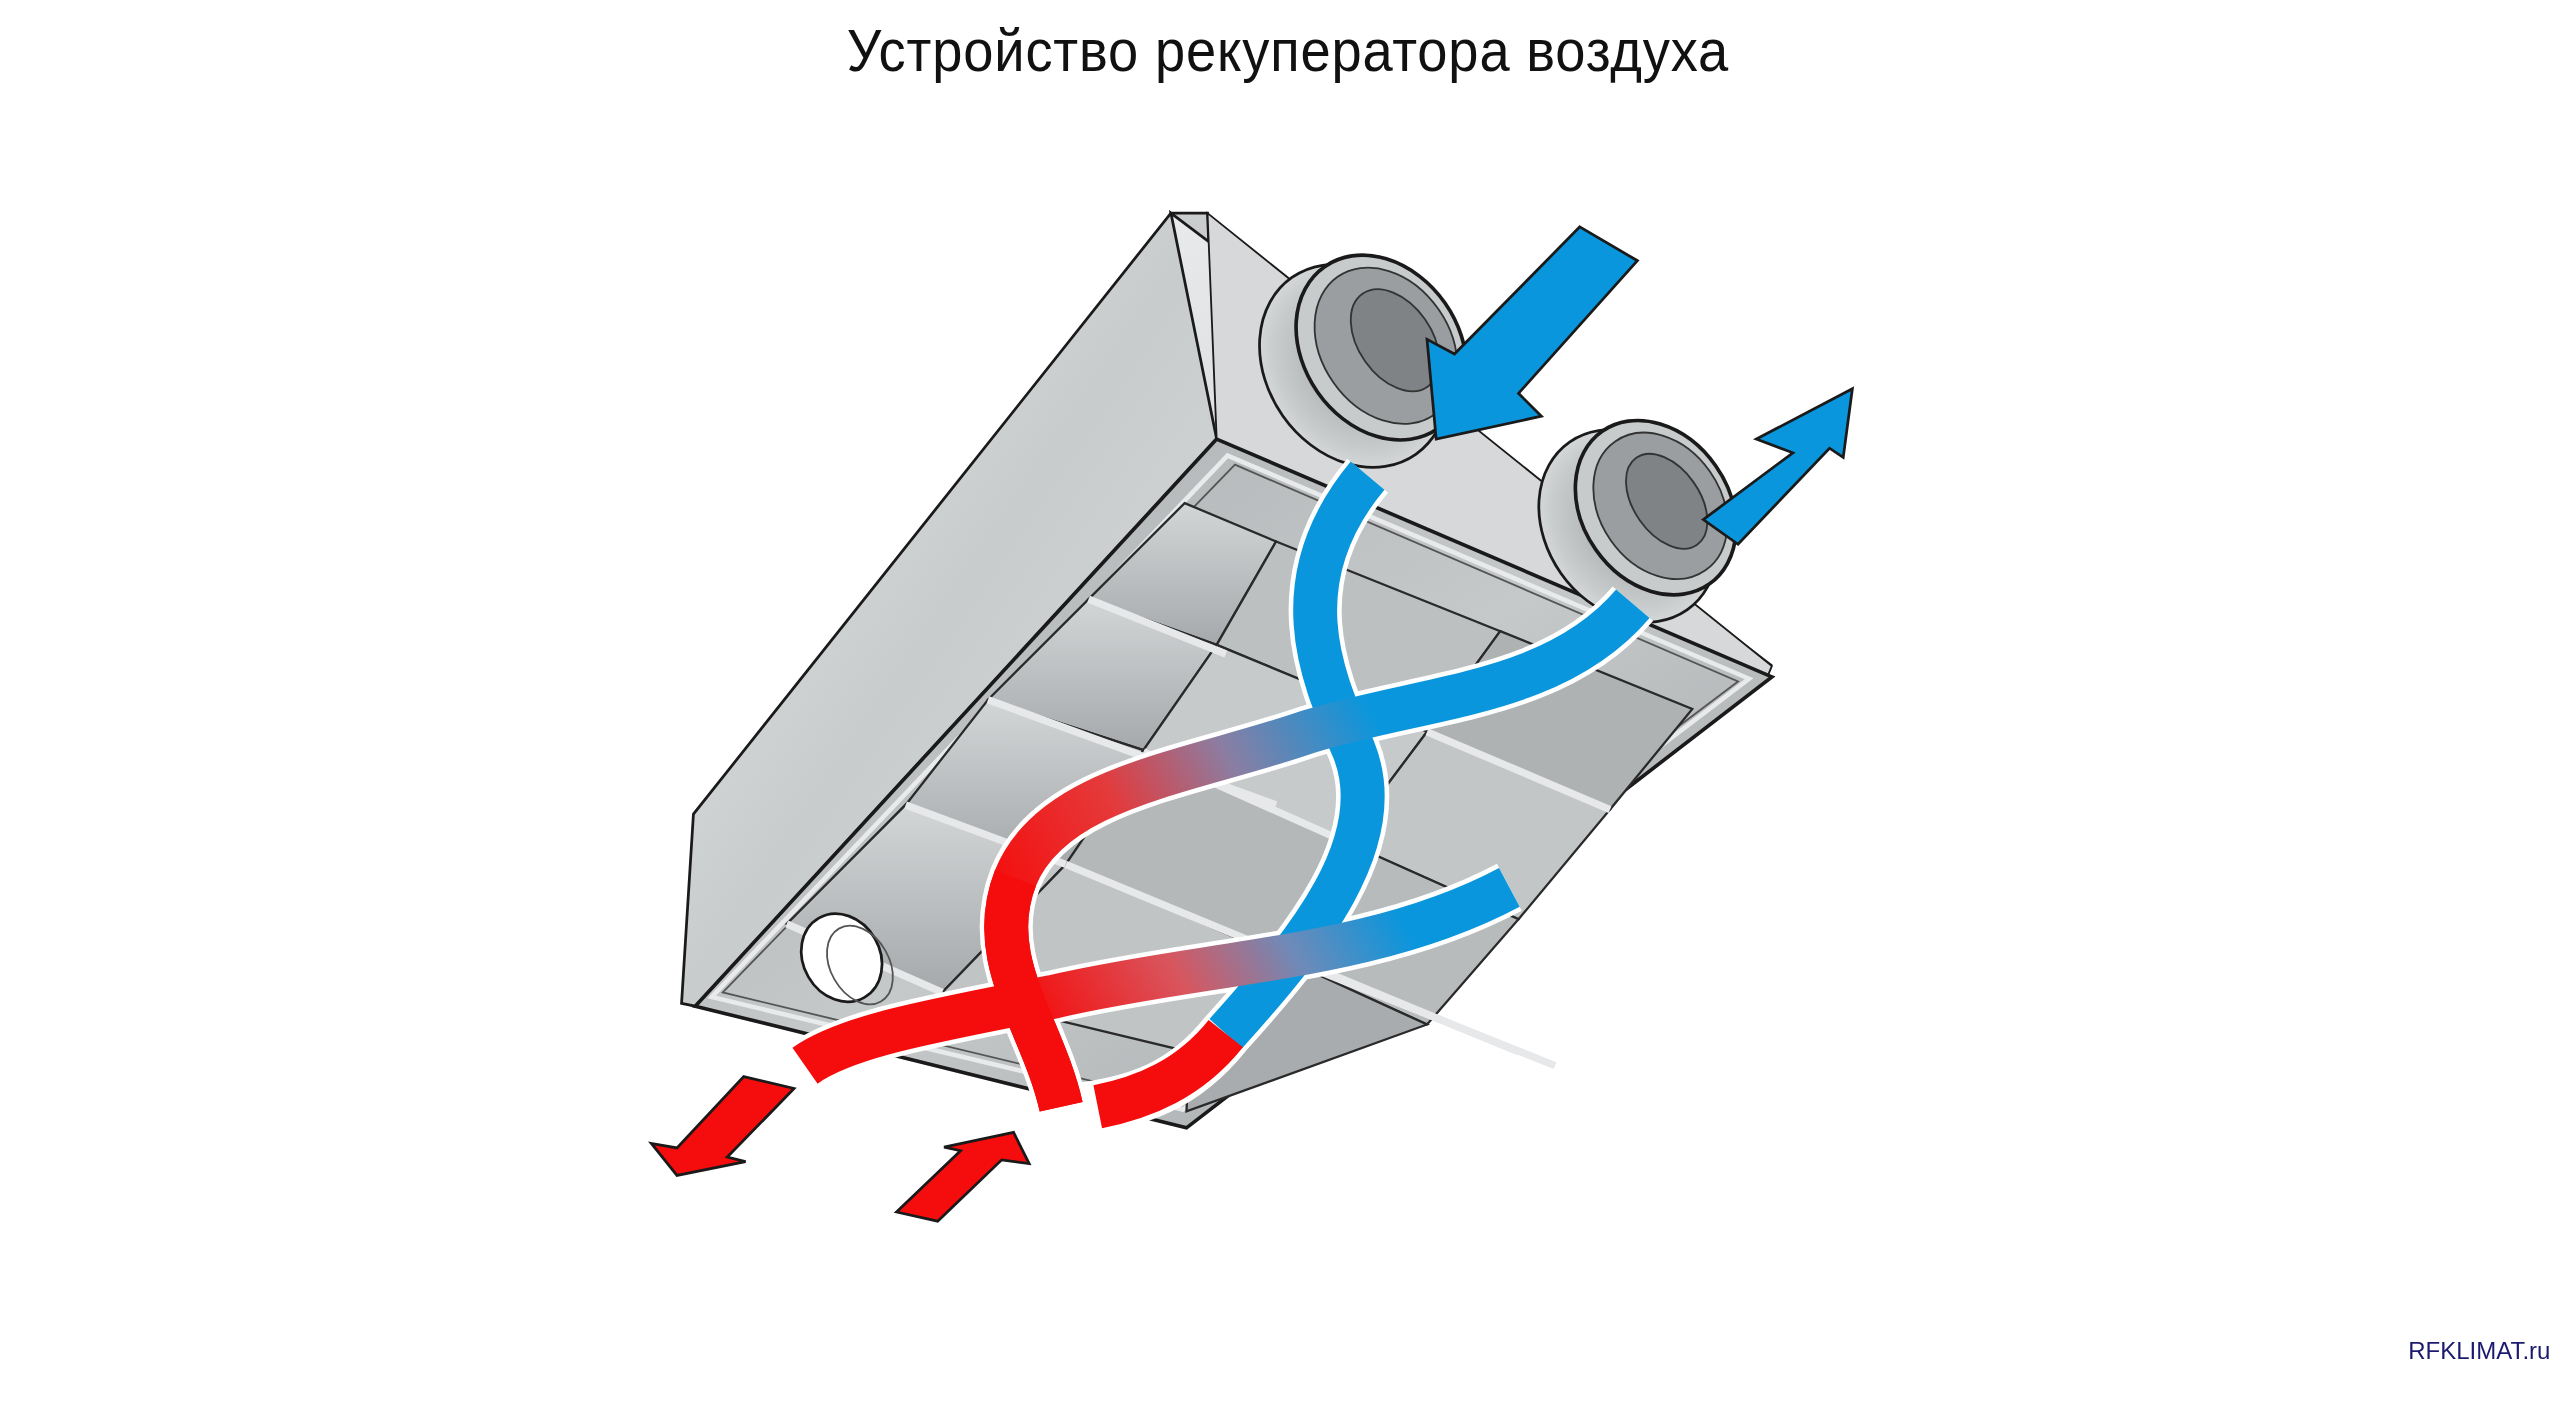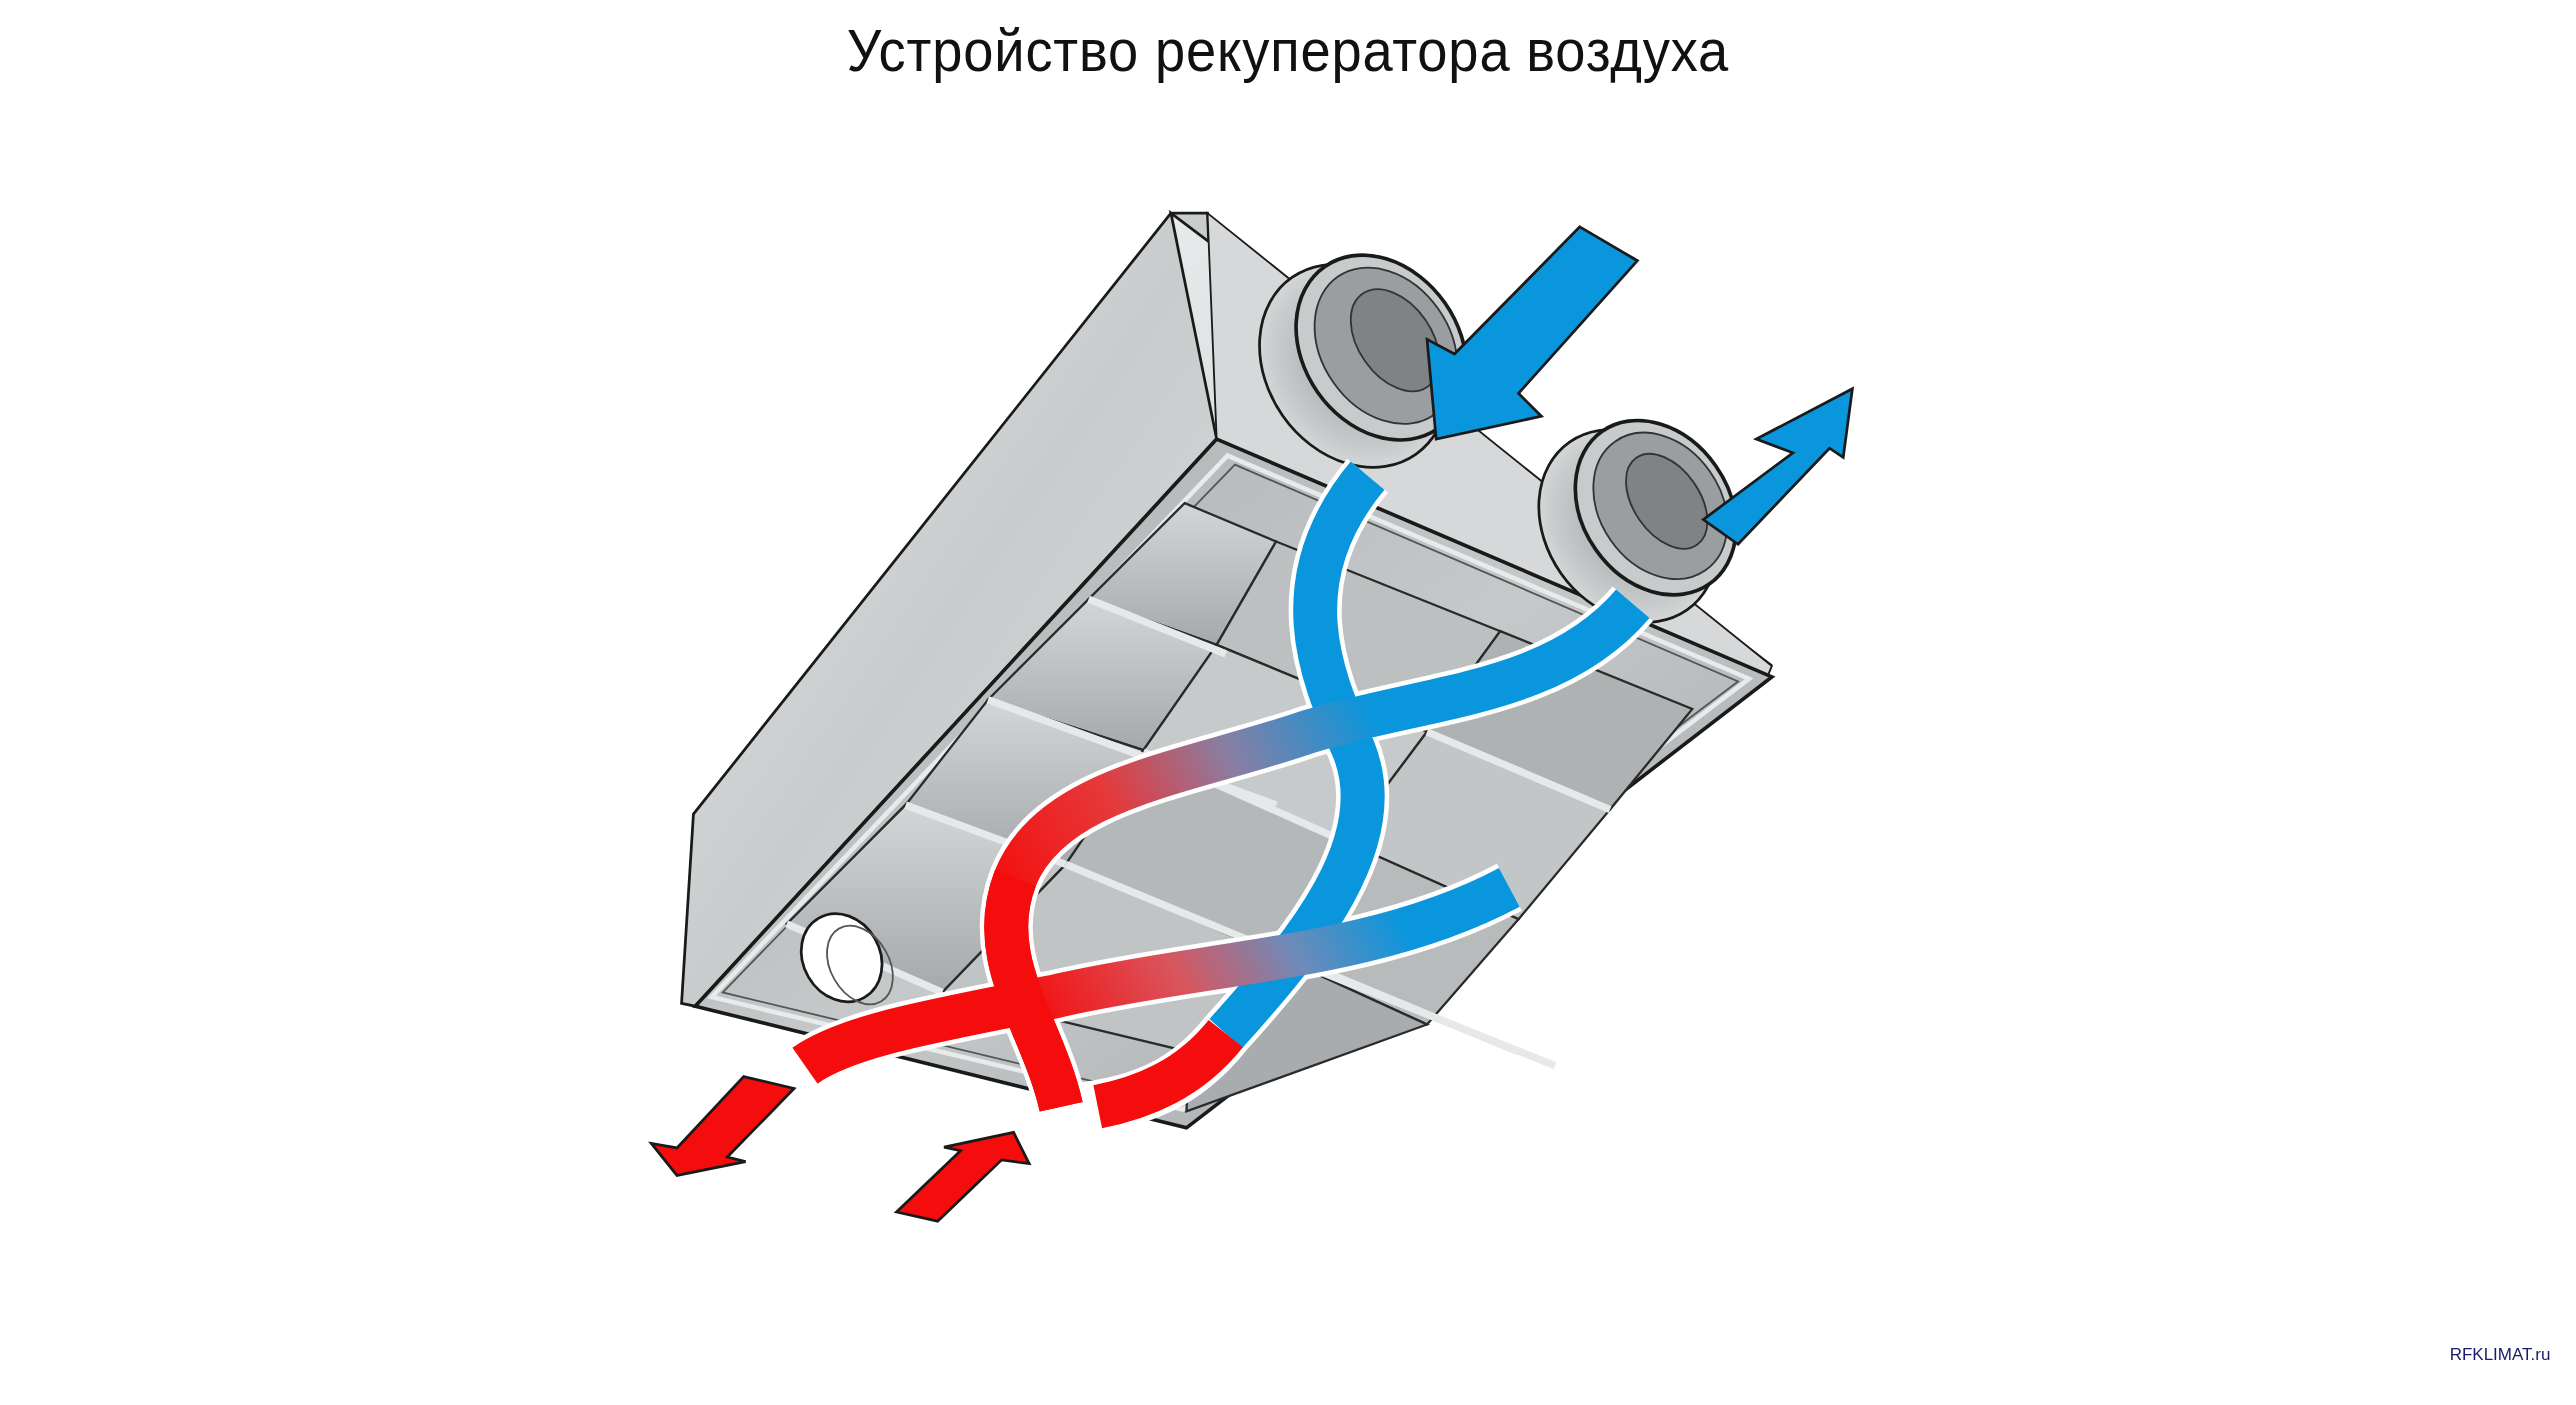--- a/index.html
+++ b/index.html
@@ -4,21 +4,21 @@
   <style>
     html, body { margin: 0; padding: 0; background: #ffffff; }
     body { width: 2576px; height: 1405px; position: relative; overflow: hidden; }
     .title {
       position: absolute; left: 0; top: 16.5px; width: 2576px; text-align: center;
       font-family: "Liberation Sans", sans-serif; font-size: 59px; color: #111111;
       letter-spacing: 0.9px; transform: scaleX(0.92); transform-origin: center;
     }
     .watermark {
       position: absolute; right: 25.6px; bottom: 40px;
-      font-family: "Liberation Sans", sans-serif; font-size: 17px; color: #1a1a6e;
+      font-family: "Liberation Sans", sans-serif; font-size: 24px; color: #1a1a6e;
     }
     svg.diagram { position: absolute; left: 0; top: 0; }
   </style>
 </head>
 <body>
 
 <div class="title">Устройство рекуператора воздуха</div>
 
 <svg class="diagram" width="2576" height="1405" viewBox="0 0 2816 1536" xmlns="http://www.w3.org/2000/svg">
   <defs>

